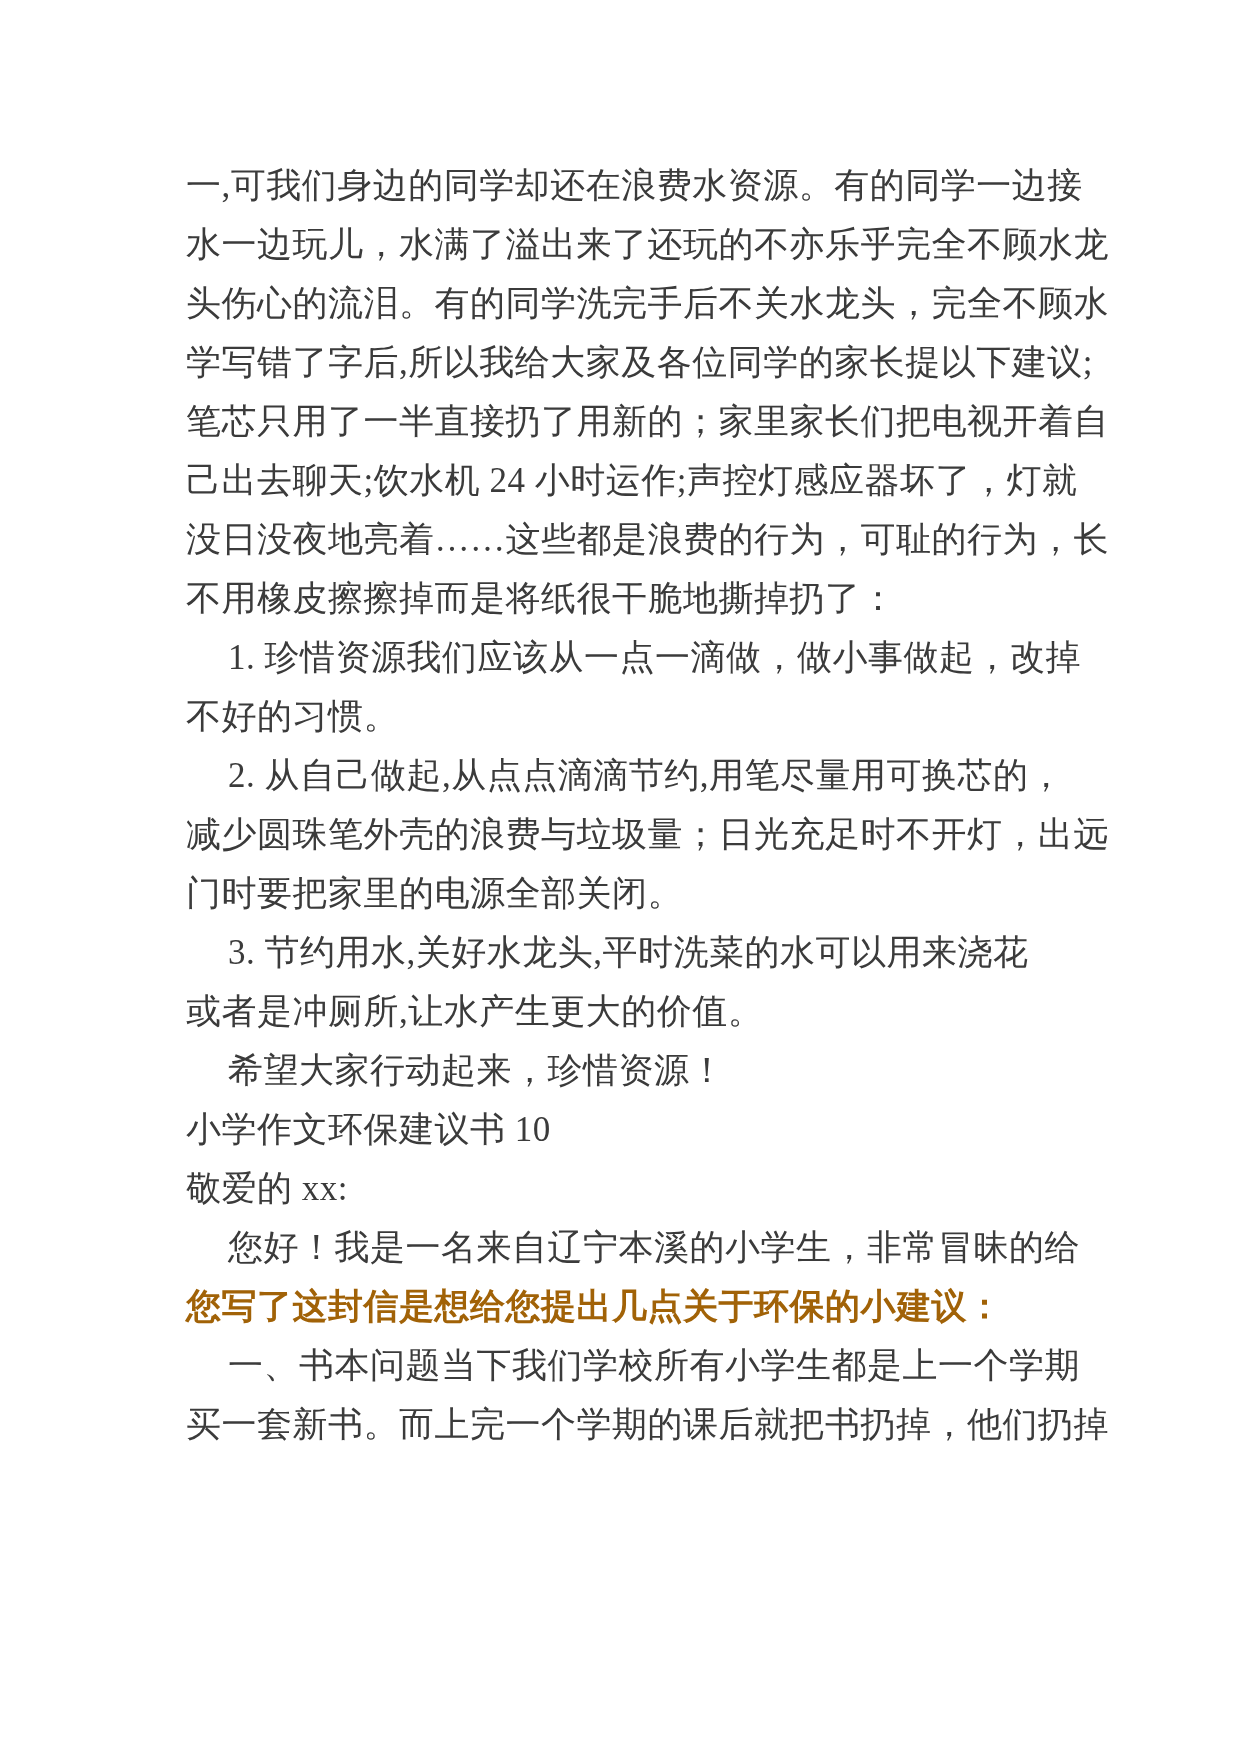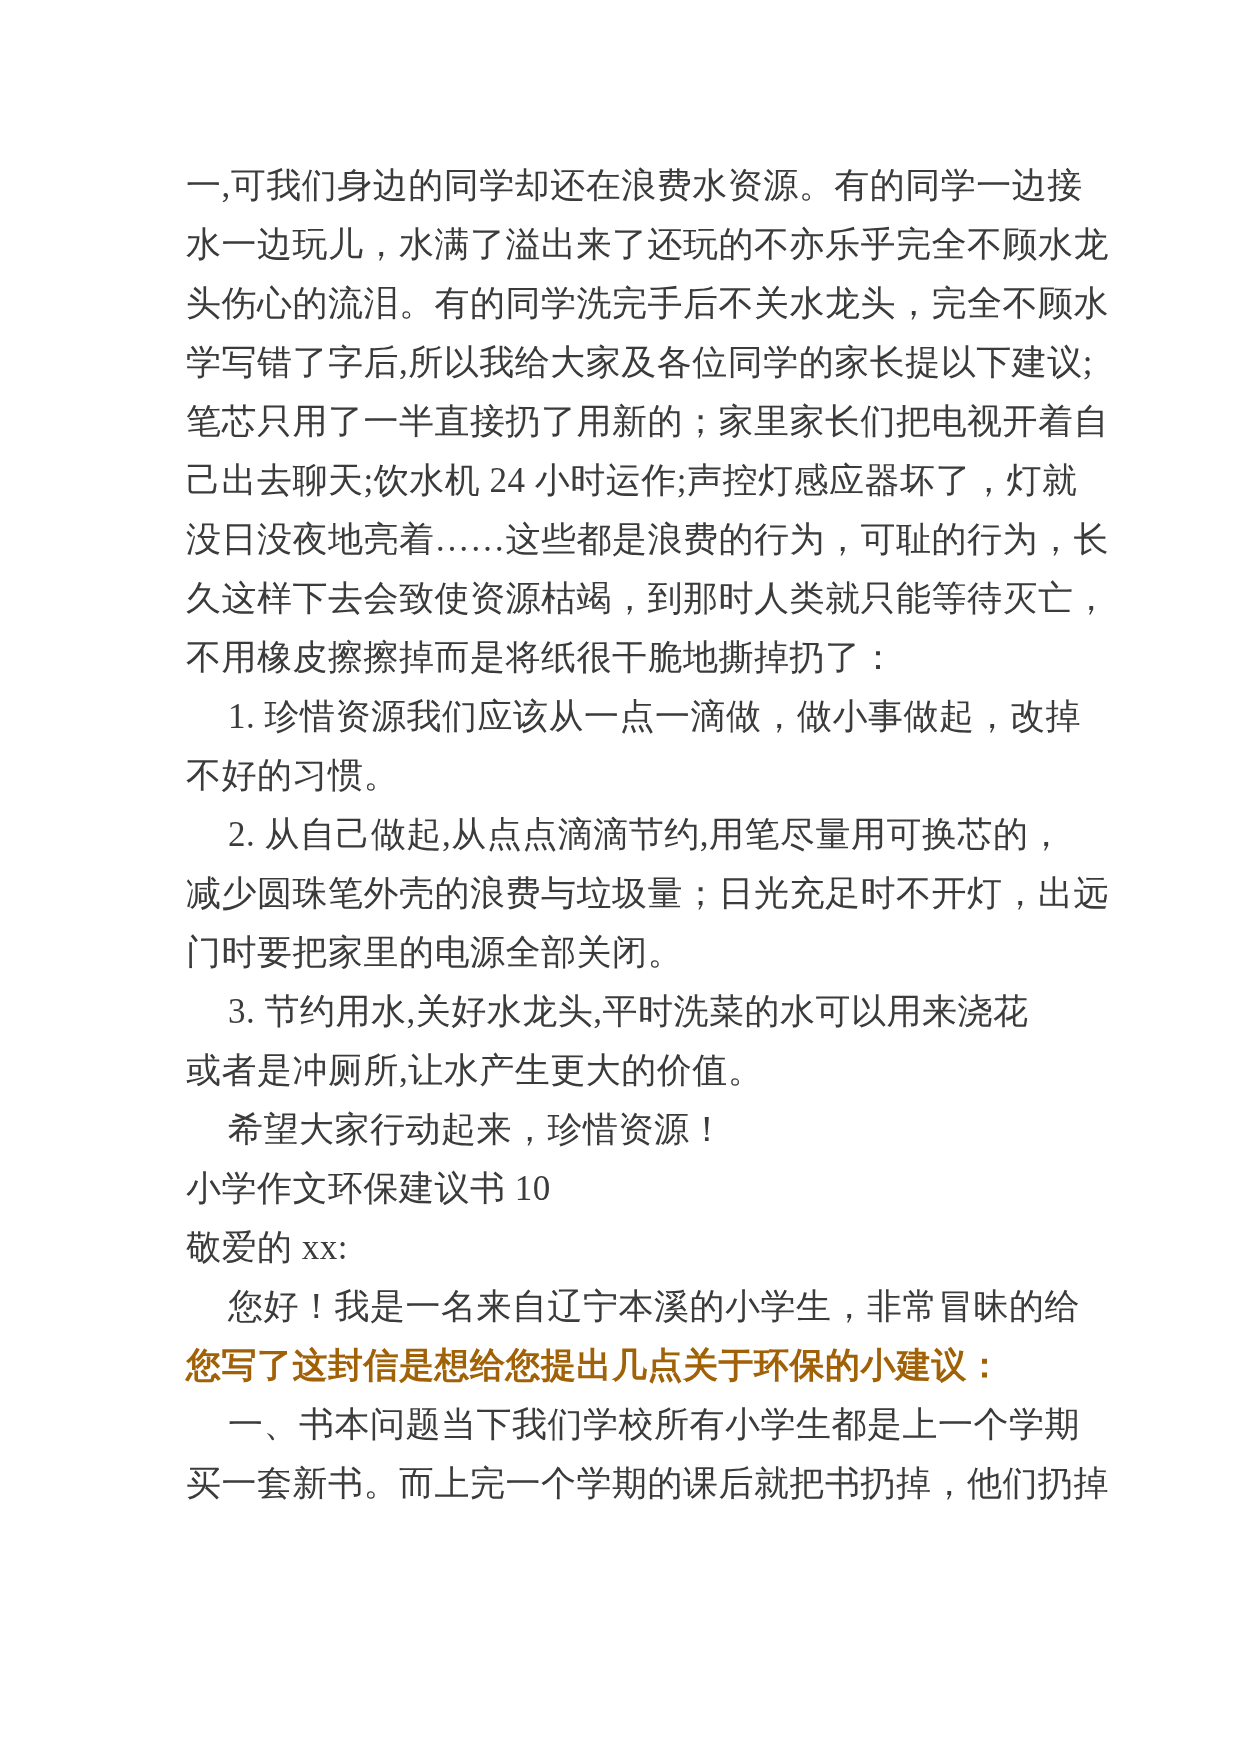--- a/index.html
+++ b/index.html
@@ -45,21 +45,20 @@
 
 <div class="page">
   <div class="text-block" id="lines-container">
       <div class="text-line" style="color: rgb(59, 59, 59);">一,可我们身边的同学却还在浪费水资源。有的同学一边接</div>
       <div class="text-line" style="color: rgb(59, 59, 59); text-align: center;">水一边玩儿，水满了溢出来了还玩的不亦乐乎完全不顾水龙</div>
       <div class="text-line" style="color: rgb(59, 59, 59);">头伤心的流泪。有的同学洗完手后不关水龙头，完全不顾水</div>
       <div class="text-line" style="color: rgb(59, 59, 59);">学写错了字后,所以我给大家及各位同学的家长提以下建议;</div>
       <div class="text-line" style="color: rgb(59, 59, 59);">笔芯只用了一半直接扔了用新的；家里家长们把电视开着自</div>
       <div class="text-line" style="color: rgb(59, 59, 59);">己出去聊天;饮水机 24 小时运作;声控灯感应器坏了，灯就</div>
       <div class="text-line" style="color: rgb(59, 59, 59);">没日没夜地亮着……这些都是浪费的行为，可耻的行为，长</div>
-      <div class="text-line" style="color: rgb(59, 59, 59);">久这样下去会致使资源枯竭，到那时人类就只能等待灭亡，</div>
       <div class="text-line" style="color: rgb(59, 59, 59);">不用橡皮擦擦掉而是将纸很干脆地撕掉扔了：</div>
       <div class="text-line indent" style="color: rgb(59, 59, 59);">1. 珍惜资源我们应该从一点一滴做，做小事做起，改掉</div>
       <div class="text-line" style="color: rgb(59, 59, 59);">不好的习惯。</div>
       <div class="text-line indent" style="color: rgb(59, 59, 59);">2. 从自己做起,从点点滴滴节约,用笔尽量用可换芯的，</div>
       <div class="text-line" style="color: rgb(59, 59, 59);">减少圆珠笔外壳的浪费与垃圾量；日光充足时不开灯，出远</div>
       <div class="text-line" style="color: rgb(59, 59, 59);">门时要把家里的电源全部关闭。</div>
       <div class="text-line indent" style="color: rgb(59, 59, 59);">3. 节约用水,关好水龙头,平时洗菜的水可以用来浇花</div>
       <div class="text-line" style="color: rgb(59, 59, 59);">或者是冲厕所,让水产生更大的价值。</div>
       <div class="text-line indent" style="color: rgb(59, 59, 59);">希望大家行动起来，珍惜资源！</div>
       <div class="text-line" style="color: rgb(59, 59, 59);">小学作文环保建议书 10</div>

